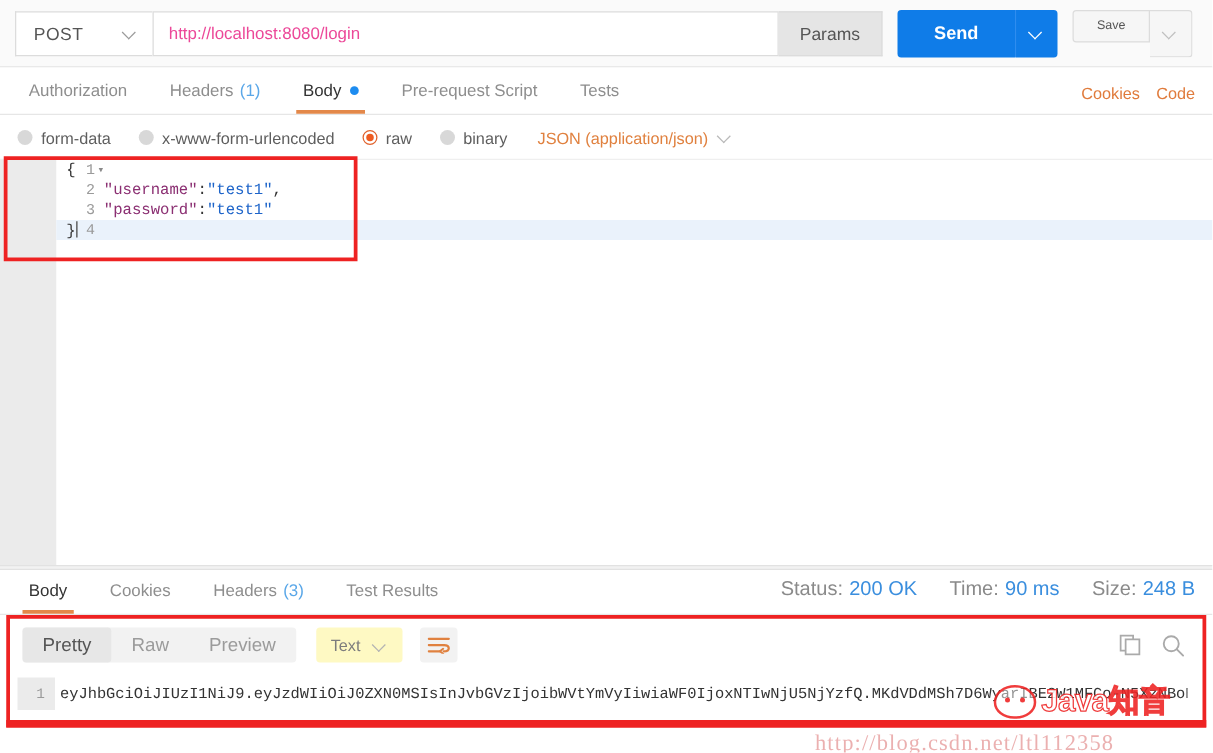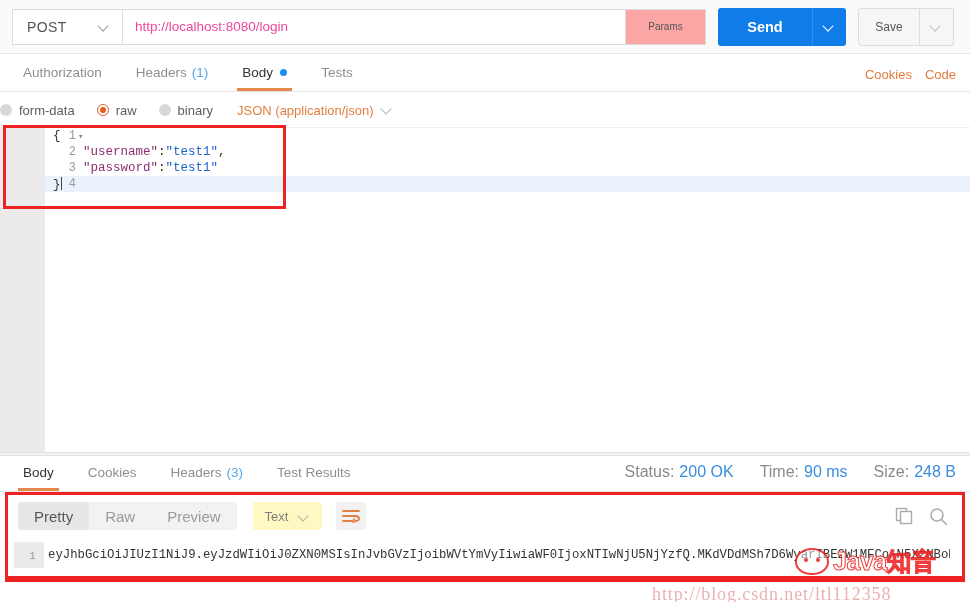--- a/index.html
+++ b/index.html
@@ -24,43 +24,43 @@
     padding: 0 12px 0 14px; cursor: pointer;
   }
   .method-label { font-size: 14px; color: #555; letter-spacing: .4px; }
   .url-box {
     flex: 1; height: 36px; background:#fff; border: 1px solid #dcdcdc;
     display: flex; align-items: center; padding: 0 12px;
     min-width: 0;
   }
   .url-text { font-size: 13.5px; color: #ec4899; white-space: nowrap; overflow: hidden; }
   .params-btn {
-    height: 36px; min-width: 80px; padding: 0 17px; background: #fca5a5;
+    height: 36px; min-width: 80px; padding: 0 17px; background: #e5e5e5;
     border: 1px solid #dcdcdc; border-left: none;
     display: flex; align-items: center; justify-content: center;
-    font-size: 10px; color: #555; cursor: pointer;
+    font-size: 14px; color: #555; cursor: pointer;
   }
   .send-group { display:flex; margin-left: 12px; }
   .send-btn {
     height: 38px; width: 94px; background: #0f7ce8; color: #fff;
     font-size: 14.5px; font-weight: bold;
     display:flex; align-items:center; justify-content:center;
     border: none; border-radius: 3px 0 0 3px; cursor: pointer;
   }
   .send-caret {
     height: 38px; width: 34px; background: #0f7ce8;
     border-left: 1px solid #2f8def; border-radius: 0 3px 3px 0;
     display:flex; align-items:center; justify-content:center; cursor: pointer;
   }
   .save-group { display:flex; margin-left: 12px; margin-right:4px; }
   .save-btn {
-    height: 38px; width: 62px; background: #f6f6f6; border: 1px solid #dcdcdc;
+    height: 26px; width: 62px; background: #f6f6f6; border: 1px solid #dcdcdc;
     border-radius: 3px 0 0 3px;
     display:flex; align-items:center; justify-content:center;
-    font-size: 12px; color: #555; cursor: pointer;
+    font-size: 10px; color: #555; cursor: pointer;
   }
   .save-caret {
     height: 38px; width: 34px; background: #f6f6f6;
     border: 1px solid #dcdcdc; border-left: none; border-radius: 0 3px 3px 0;
     display:flex; align-items:center; justify-content:center; cursor: pointer;
   }
   .caret { display:inline-block; width: 11px; height: 11px; position: relative; }
   .caret::after {
     content:""; position:absolute; left:0; top:1px;
     width: 7px; height: 7px;
@@ -90,21 +90,21 @@
   }
   .tabs-right {
     margin-left: auto; display:flex; align-items:center; gap: 13px;
     padding-right: 14px; padding-bottom: 9px;
   }
   .link-orange { font-size: 13px; color: #e07b3c; cursor: pointer; }
 
   
   .radio-row {
     position: absolute; left: 0; top: 93px; width: 970px; height: 34px;
-    background: #fff; display:flex; align-items:center; 
+    background: #fff; display:flex; align-items:center; padding-left: 14px;
   }
   .radio-item { display:flex; align-items:center; margin-right: 22px; cursor: pointer; }
   .rdo {
     width: 12px; height: 12px; border-radius: 50%;
     background: #d8d8d8; margin-right: 7px; display:inline-block;
     position: relative;
   }
   .rdo.on { background: #fff; border: 1px solid #e0622c; }
   .rdo.on::after {
     content:""; position:absolute; left:2px; top:2px;
@@ -284,32 +284,39 @@
     </div>
     <div class="rtab">
       <span>Headers</span>
       <span class="tab-count">(1)</span>
     </div>
     <div class="rtab active">
       <span>Body</span>
       <span class="body-dot"></span>
     </div>
     <div class="rtab">
+      <span>Pre-request Script</span>
+    </div>
+    <div class="rtab">
       <span>Tests</span>
     </div>
     <div class="tabs-right">
       <span class="link-orange">Cookies</span>
       <span class="link-orange">Code</span>
     </div>
   </div>
 
   <div class="radio-row">
     <label class="radio-item">
       <span class="rdo"></span>
       <span class="rdo-label">form-data</span>
+    </label>
+    <label class="radio-item">
+      <span class="rdo"></span>
+      <span class="rdo-label">x-www-form-urlencoded</span>
     </label>
     <label class="radio-item">
       <span class="rdo on"></span>
       <span class="rdo-label">raw</span>
     </label>
     <label class="radio-item">
       <span class="rdo"></span>
       <span class="rdo-label">binary</span>
     </label>
     <div class="json-select">

